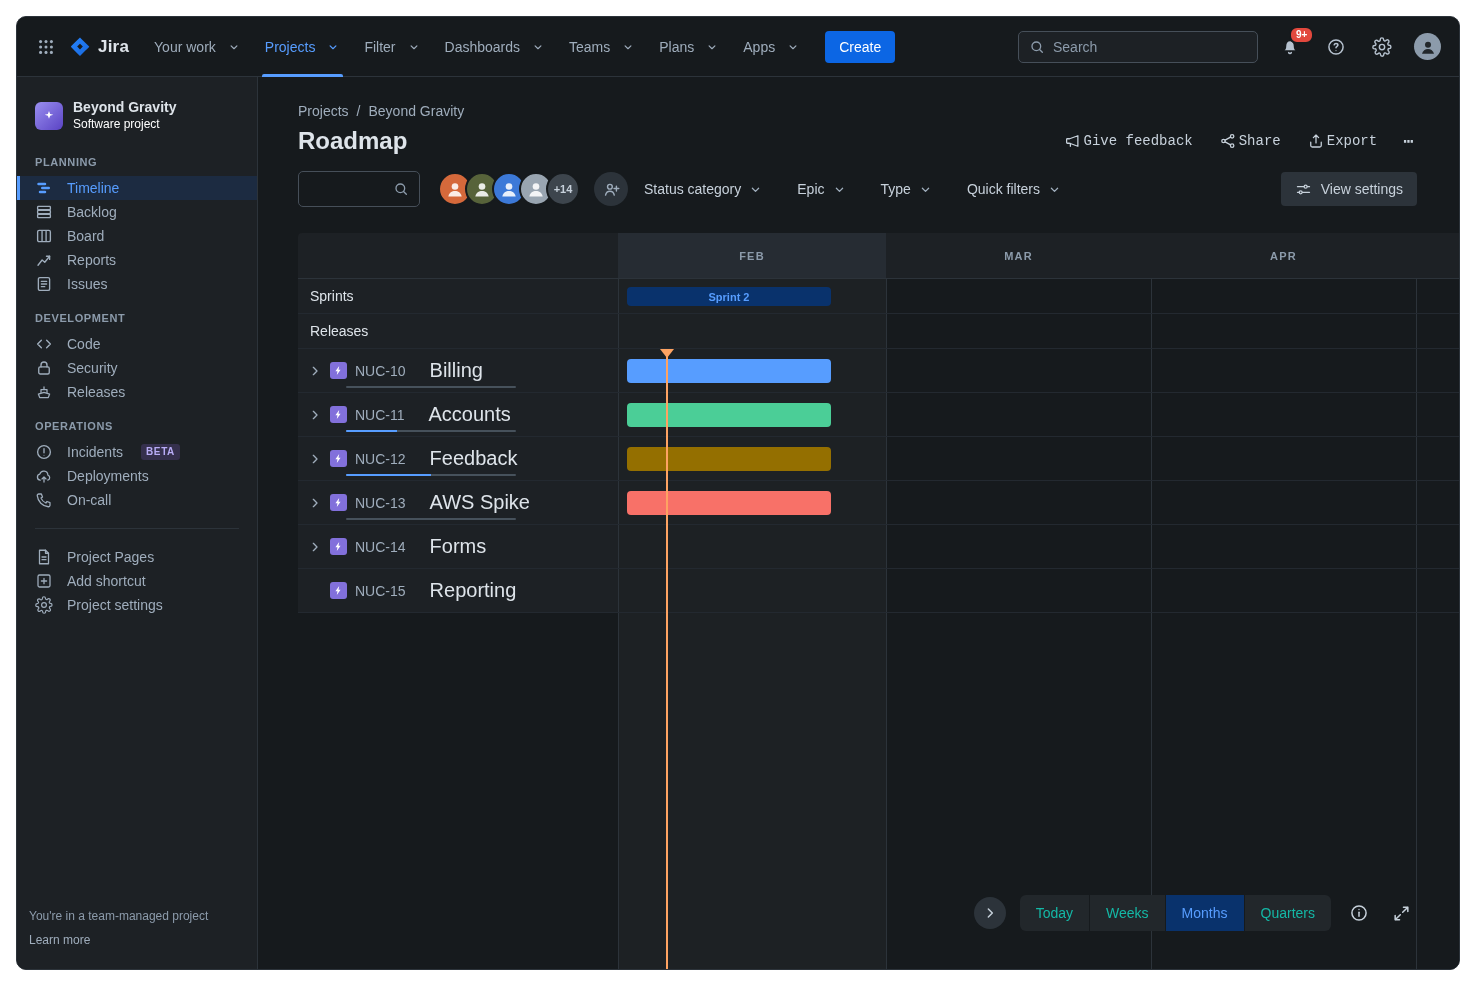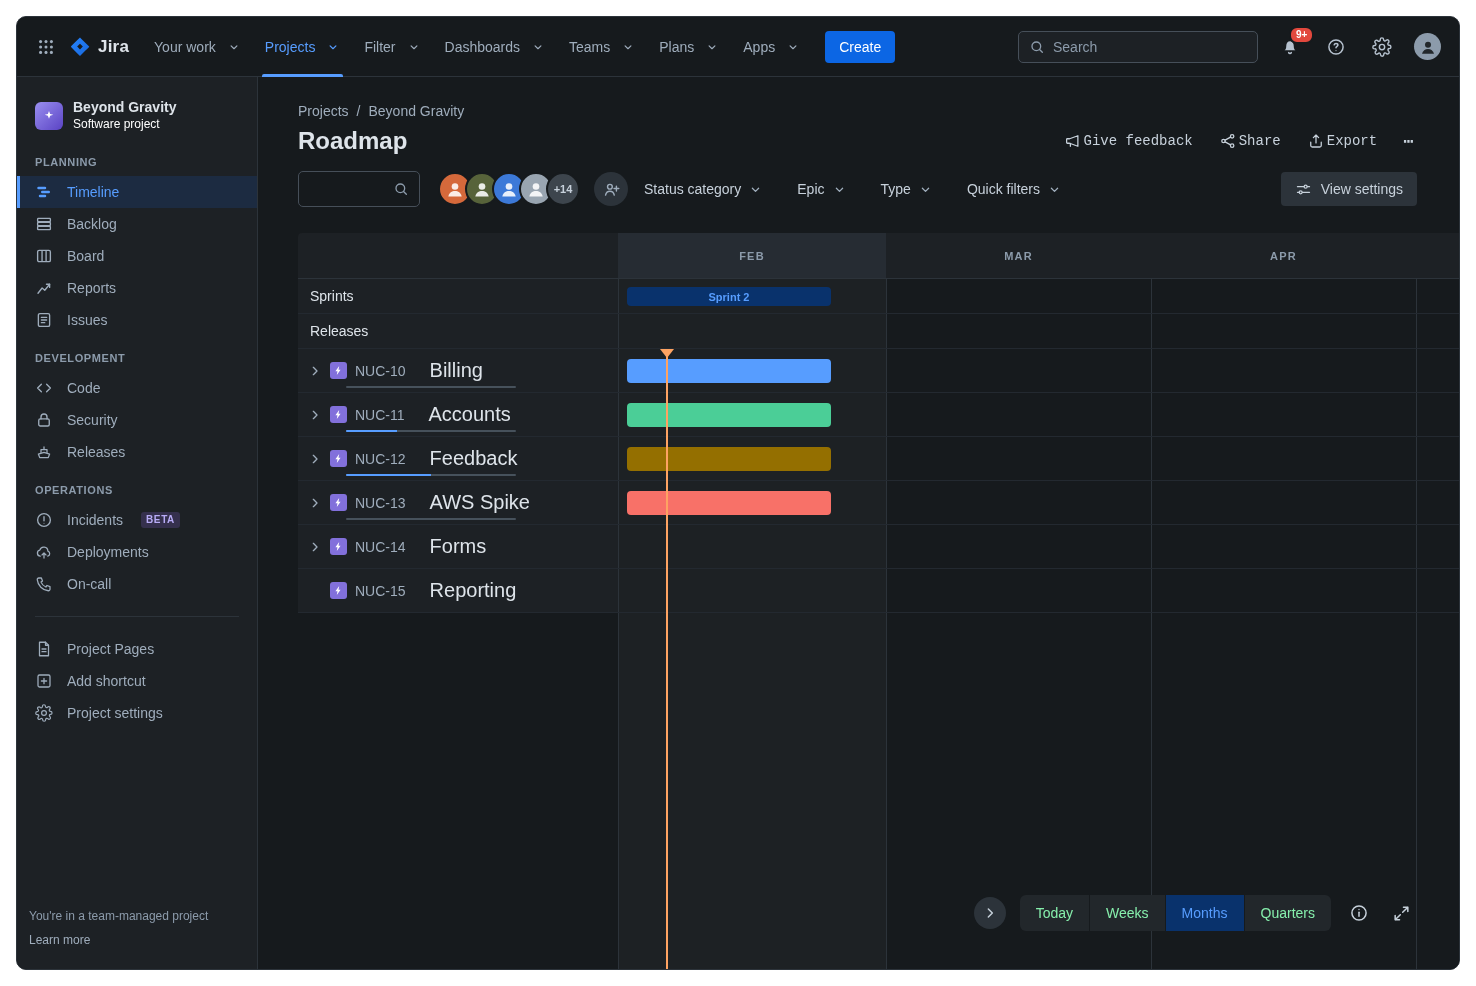--- a/index.html
+++ b/index.html
@@ -25,21 +25,21 @@
   .nav-avatar{width:27px;height:27px;border-radius:50%;background:#8c9bab;color:#22272b;display:flex;align-items:center;justify-content:center;border:none;cursor:pointer;}
 
   
   .body-row{flex:1;display:flex;min-height:0;}
   .sidebar{width:241px;flex:none;background:#1d2125;border-right:1px solid #2c333a;display:flex;flex-direction:column;padding-top:22px;overflow:hidden;}
   .project-header{display:flex;align-items:center;gap:10px;padding:0 18px;margin-bottom:8px;}
   .project-avatar{width:28px;height:28px;border-radius:6px;background:linear-gradient(135deg,#9a8ff0 0%,#5a43c4 100%);display:flex;align-items:center;justify-content:center;flex:none;}
   .project-name{font-size:14px;font-weight:700;color:#dee4ea;line-height:1.25;}
   .project-type{font-size:12px;color:#ffffff;line-height:1.3;}
   .section-title{font-size:11px;font-weight:700;color:#8c9bab;padding:16px 18px 8px;letter-spacing:.6px;}
-  .side-item{height:32px;display:flex;align-items:center;gap:14px;padding:0 18px;font-size:14px;color:#9fadbc;cursor:pointer;position:relative;flex:none;}
+  .side-item{height:24px;display:flex;align-items:center;gap:14px;padding:0 18px;font-size:14px;color:#9fadbc;cursor:pointer;position:relative;flex:none;}
   .side-item svg{flex:none;}
   .side-item.active{background:#1c2b41;color:#579dff;}
   .side-item.active::before{content:"";position:absolute;left:0;top:0;bottom:0;width:3px;background:#579dff;}
   .beta-badge{margin-left:4px;font-size:10px;font-weight:700;letter-spacing:.6px;color:#b8acf6;background:#35304d;border-radius:3px;padding:3px 5px;line-height:1;}
   .side-divider{height:1px;background:#2c333a;margin:16px 18px;flex:none;}
   .side-footer{margin-top:auto;padding:16px 12px 22px;}
   .footer-note{font-size:12px;color:#8c9bab;margin-bottom:10px;}
   .footer-link{font-size:12px;color:#9fadbc;cursor:pointer;}
 
   
@@ -90,21 +90,21 @@
   .epic-name{font-size:20px;color:#dee4ea;margin-left:18px;white-space:nowrap;}
   .progress{position:absolute;left:48px;bottom:4px;width:170px;height:2px;background:#46515b;border-radius:1px;overflow:hidden;}
   .progress-fill{display:block;height:100%;background:#579dff;}
   .sprint-bar{position:absolute;left:329px;top:8px;width:204px;height:19px;border-radius:4px;display:flex;align-items:center;justify-content:center;font-size:11px;font-weight:700;cursor:pointer;}
   .epic-bar{position:absolute;left:329px;top:10px;width:204px;height:24px;border-radius:4px;cursor:pointer;}
 
   
   .zoom-bar{position:absolute;right:44px;bottom:38px;display:flex;align-items:center;gap:14px;z-index:6;}
   .circle-btn{width:32px;height:32px;border-radius:50%;background:#2c333a;border:none;color:#c7d1db;display:flex;align-items:center;justify-content:center;cursor:pointer;flex:none;}
   .zoom-group{display:flex;height:36px;background:#22272b;border-radius:6px;overflow:hidden;}
-  .zoom-opt{padding:0 16px;display:flex;align-items:center;font-size:14px;color:#86efac;background:none;border:none;border-left:1px solid #161a1d;cursor:pointer;font-family:inherit;}
+  .zoom-opt{padding:0 16px;display:flex;align-items:center;font-size:14px;color:#14b8a6;background:none;border:none;border-left:1px solid #161a1d;cursor:pointer;font-family:inherit;}
   .zoom-opt:first-child{border-left:none;}
   .zoom-opt.selected{background:#09326c;color:#579dff;}
   .icon-btn{background:none;border:none;color:#c7d1db;display:flex;align-items:center;justify-content:center;cursor:pointer;width:28px;height:28px;}
 </style>
 </head>
 <body>
 
 <div class="app">
 
   <div class="topnav">

